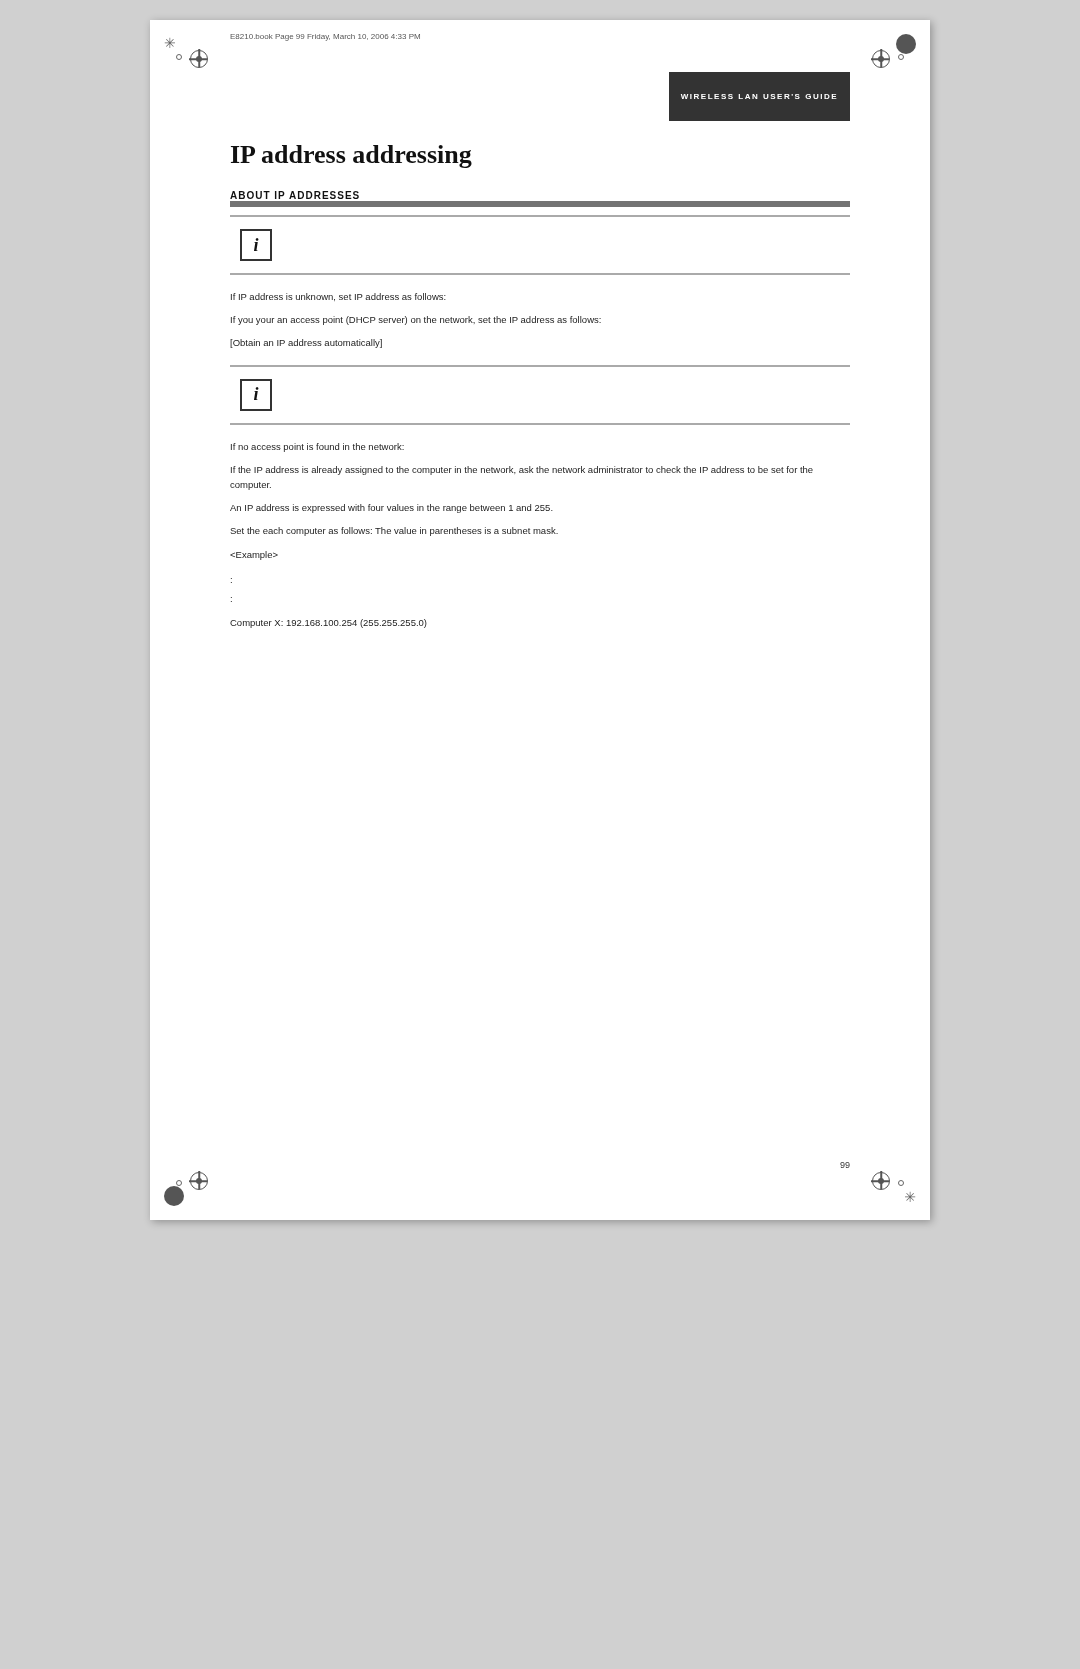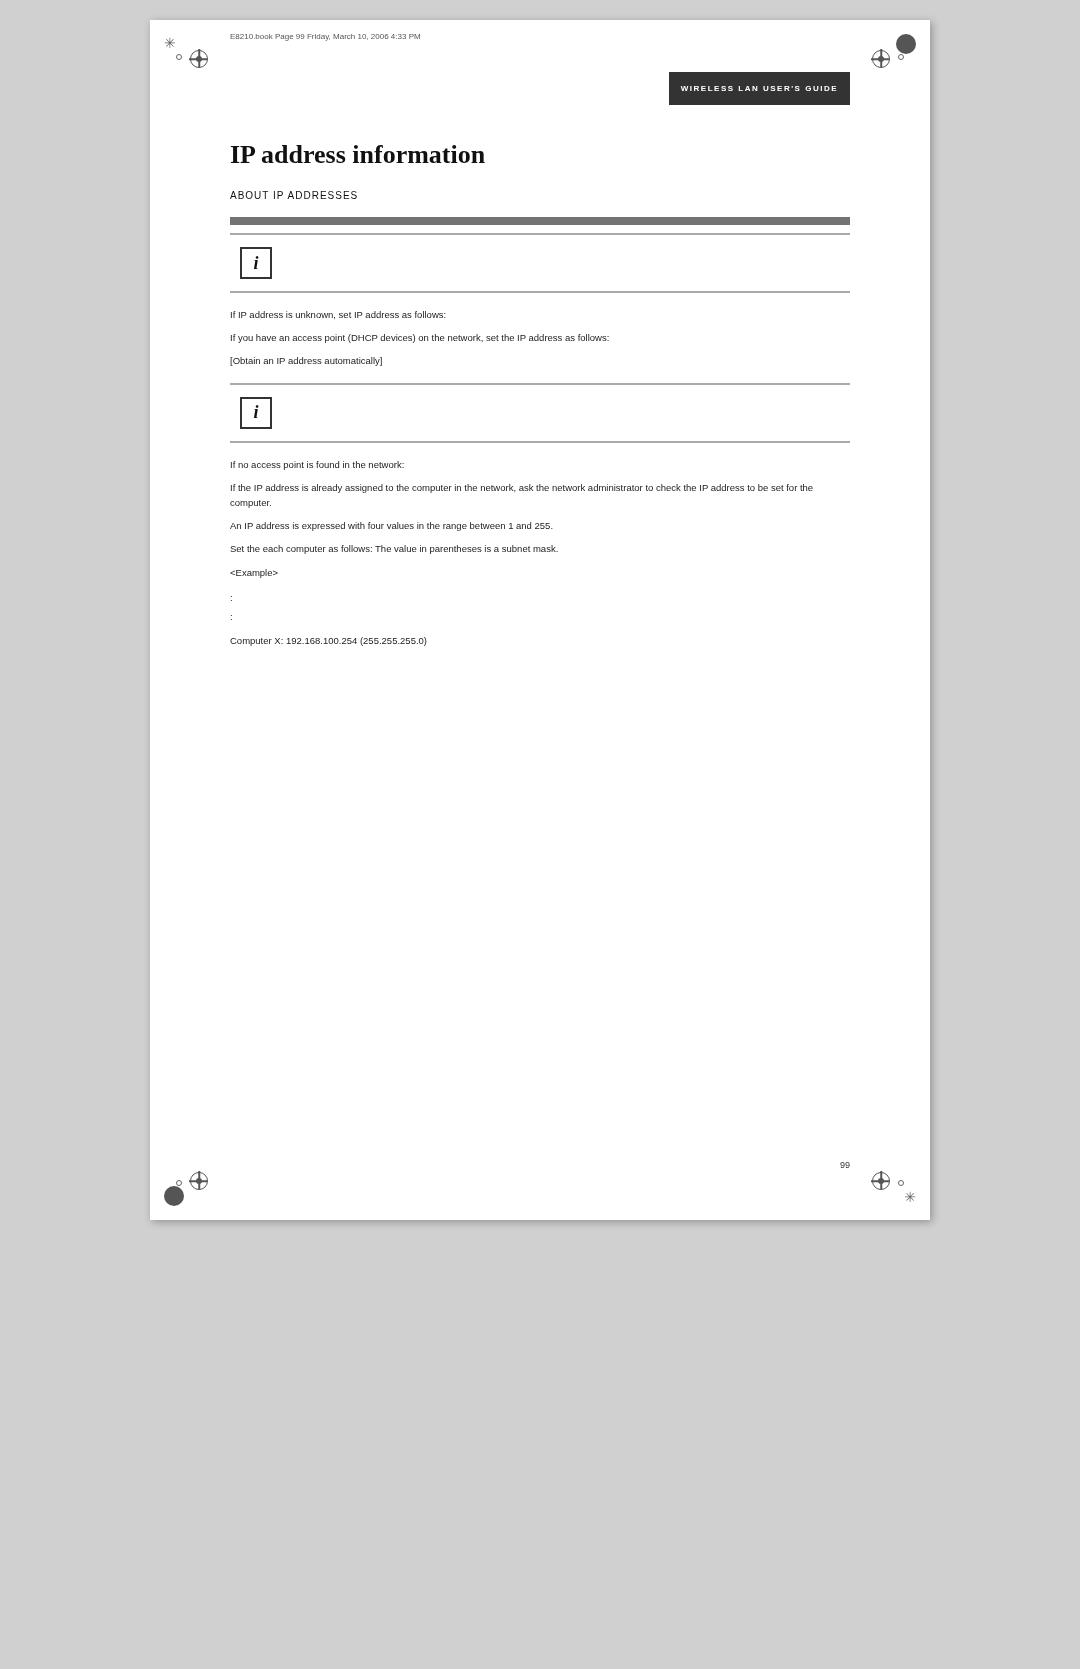--- a/index.html
+++ b/index.html
@@ -39,21 +39,21 @@
       color: #555;
     }
 
     
     .header-band {
       position: absolute;
       top: 52px;
       right: 80px;
       background: #333;
       color: #fff;
-      padding: 12px 12px;
+      padding: 20px 12px;
       font-size: 8px;
       font-weight: bold;
       letter-spacing: 1.5px;
       text-transform: uppercase;
     }
 
     
     .content {
       margin-top: 60px;
     }
@@ -62,27 +62,27 @@
       font-size: 26px;
       font-weight: bold;
       font-family: Georgia, 'Times New Roman', serif;
       color: #111;
       margin-bottom: 20px;
       border-bottom: none;
     }
 
     .section-heading {
       font-size: 10px;
-      font-weight: normal;
+      font-weight: bold;
       letter-spacing: 1px;
       text-transform: uppercase;
       color: #111;
       margin-bottom: 8px;
-      padding-bottom: 16px;
-      border-bottom: 8px solid #737373;
+      padding-bottom: 0;
+      border-bottom: 6px solid #737373;
     }
 
     
     .info-box {
       border-top: 2px solid #aaa;
       border-bottom: 2px solid #aaa;
       padding: 12px 10px;
       margin-bottom: 14px;
       display: flex;
       align-items: flex-start;
@@ -253,34 +253,34 @@
   <div class="book-header">
     <span>E8210.book  Page 99  Friday, March 10, 2006  4:33 PM</span>
   </div>
 
   <div class="header-band">
     <span>Wireless LAN User's Guide</span>
   </div>
 
   <div class="content">
 
-    <h1 class="page-title">IP address information</h1>
+    <h1 class="page-title">IP address addressing</h1>
 
     <div class="section-heading">ABOUT IP ADDRESSES</div>
 
     <div class="info-box">
       <div class="info-icon">
         <span>i</span>
       </div>
     </div>
 
     <p class="body-text">If IP address is unknown, set IP address as follows:</p>
 
     <p class="body-text">
-      If you have an access point (DHCP devices) on the network, set the IP address as follows:
+      If you your an access point (DHCP server) on the network, set the IP address as follows:
     </p>
 
     <p class="bracket-text">[Obtain an IP address automatically]</p>
 
     <div class="info-box">
       <div class="info-icon">
         <span>i</span>
       </div>
     </div>
 

